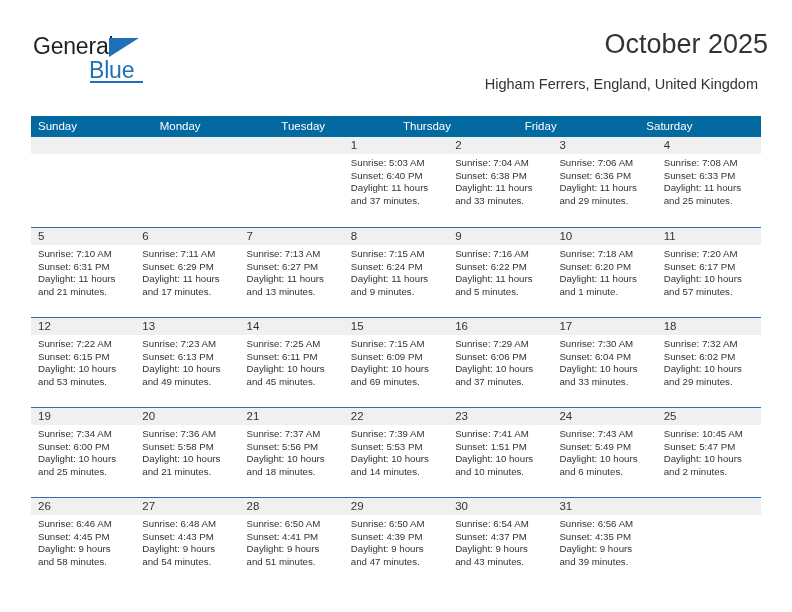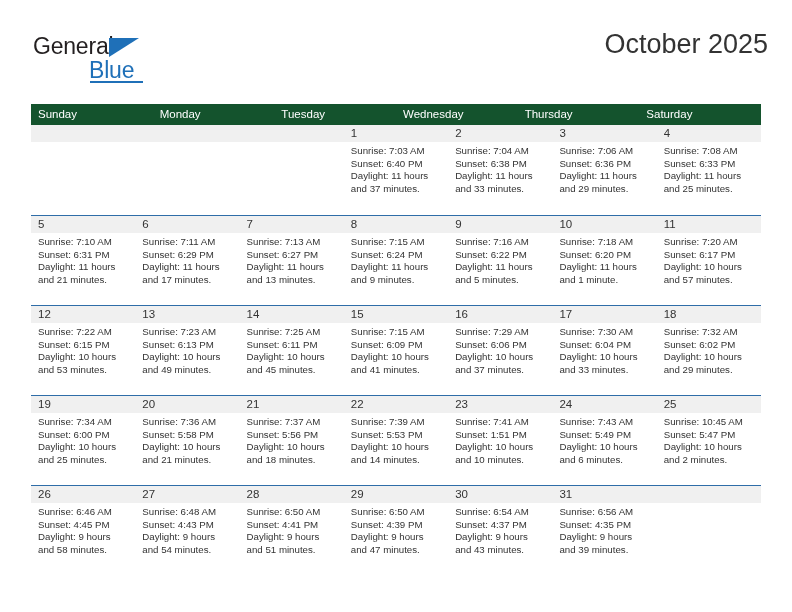--- a/index.html
+++ b/index.html
@@ -94,21 +94,22 @@
   .calendar {
     position: absolute;
     left: 31px;
     top: 104px;
     width: 730px;
   }
   .dow-row {
     display: flex;
     width: 730px;
     height: 21px;
-    background: #14532d;
+    background: #0369a1;
+    margin-top: 12px;
   }
   .dow-cell {
     flex: 1 1 0;
     color: #ffffff;
     font-size: 11.5px;
     line-height: 21px;
     padding-left: 7px;
     box-sizing: border-box;
     white-space: nowrap;
   }
@@ -167,48 +168,49 @@
   <div class="header">
 
     <div class="logo">
       <div class="logo-general">General</div>
       <div class="logo-triangle"></div>
       <div class="logo-blue">Blue</div>
       <div class="logo-underline"></div>
     </div>
 
     <div class="title">October 2025</div>
+    <div class="subtitle">Higham Ferrers, England, United Kingdom</div>
   </div>
 
   <div class="calendar">
     <div class="dow-row">
       <div class="dow-cell">Sunday</div>
       <div class="dow-cell">Monday</div>
       <div class="dow-cell">Tuesday</div>
-      <div class="dow-cell">Wednesday</div>
       <div class="dow-cell">Thursday</div>
+      <div class="dow-cell">Friday</div>
       <div class="dow-cell">Saturday</div>
     </div>
 
     <div id="weeks-container">
         <div class="week-row first">
           <div class="day-cell cell-empty">
             <div class="day-band"></div>
           </div>
           <div class="day-cell cell-empty">
             <div class="day-band"></div>
           </div>
           <div class="day-cell cell-empty">
             <div class="day-band"></div>
           </div>
           <div class="day-cell">
             <div class="day-band"></div>
             <div class="day-num">1</div>
             <div class="day-info">
-              <span>Sunrise: 7:03 AM</span>
+              <span>Sunrise: 5:03 AM</span>
               <span>Sunset: 6:40 PM</span>
               <span>Daylight: 11 hours</span>
               <span>and 37 minutes.</span>
             </div>
           </div>
           <div class="day-cell">
             <div class="day-band"></div>
             <div class="day-num">2</div>
             <div class="day-info">
               <span>Sunrise: 7:04 AM</span>
@@ -341,21 +343,21 @@
               <span>and 45 minutes.</span>
             </div>
           </div>
           <div class="day-cell">
             <div class="day-band"></div>
             <div class="day-num">15</div>
             <div class="day-info">
               <span>Sunrise: 7:15 AM</span>
               <span>Sunset: 6:09 PM</span>
               <span>Daylight: 10 hours</span>
-              <span>and 41 minutes.</span>
+              <span>and 69 minutes.</span>
             </div>
           </div>
           <div class="day-cell">
             <div class="day-band"></div>
             <div class="day-num">16</div>
             <div class="day-info">
               <span>Sunrise: 7:29 AM</span>
               <span>Sunset: 6:06 PM</span>
               <span>Daylight: 10 hours</span>
               <span>and 37 minutes.</span>

